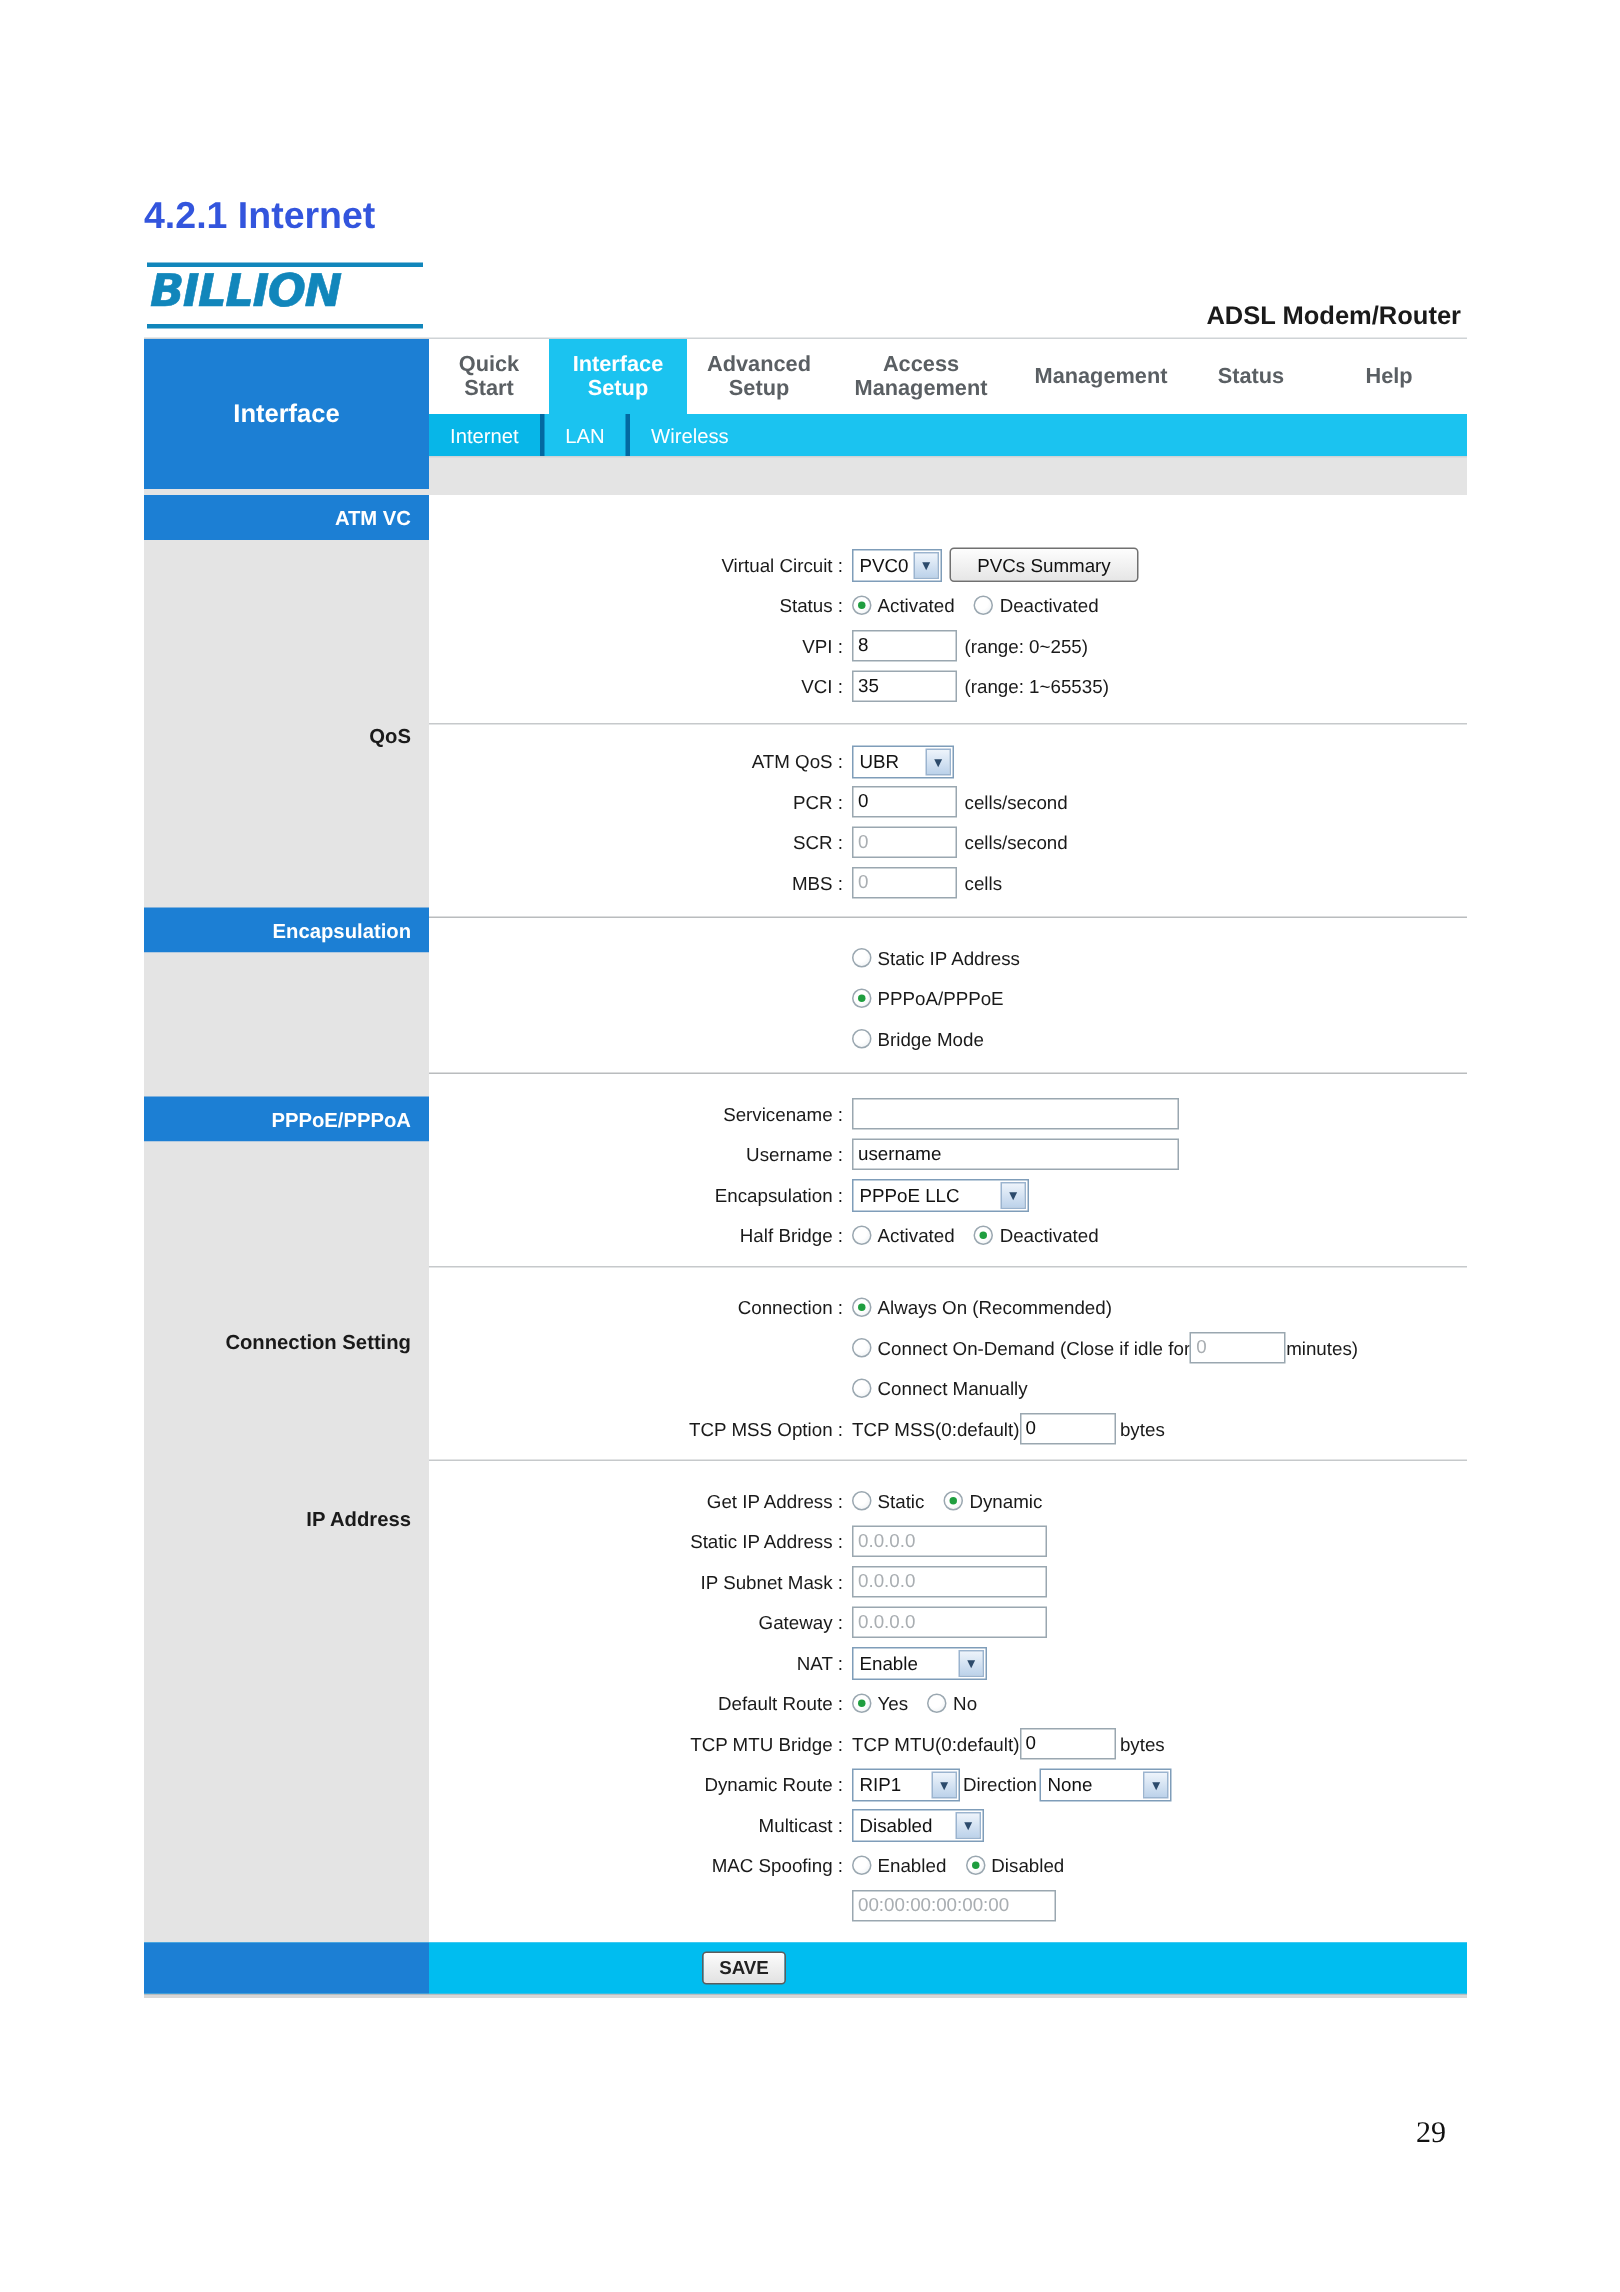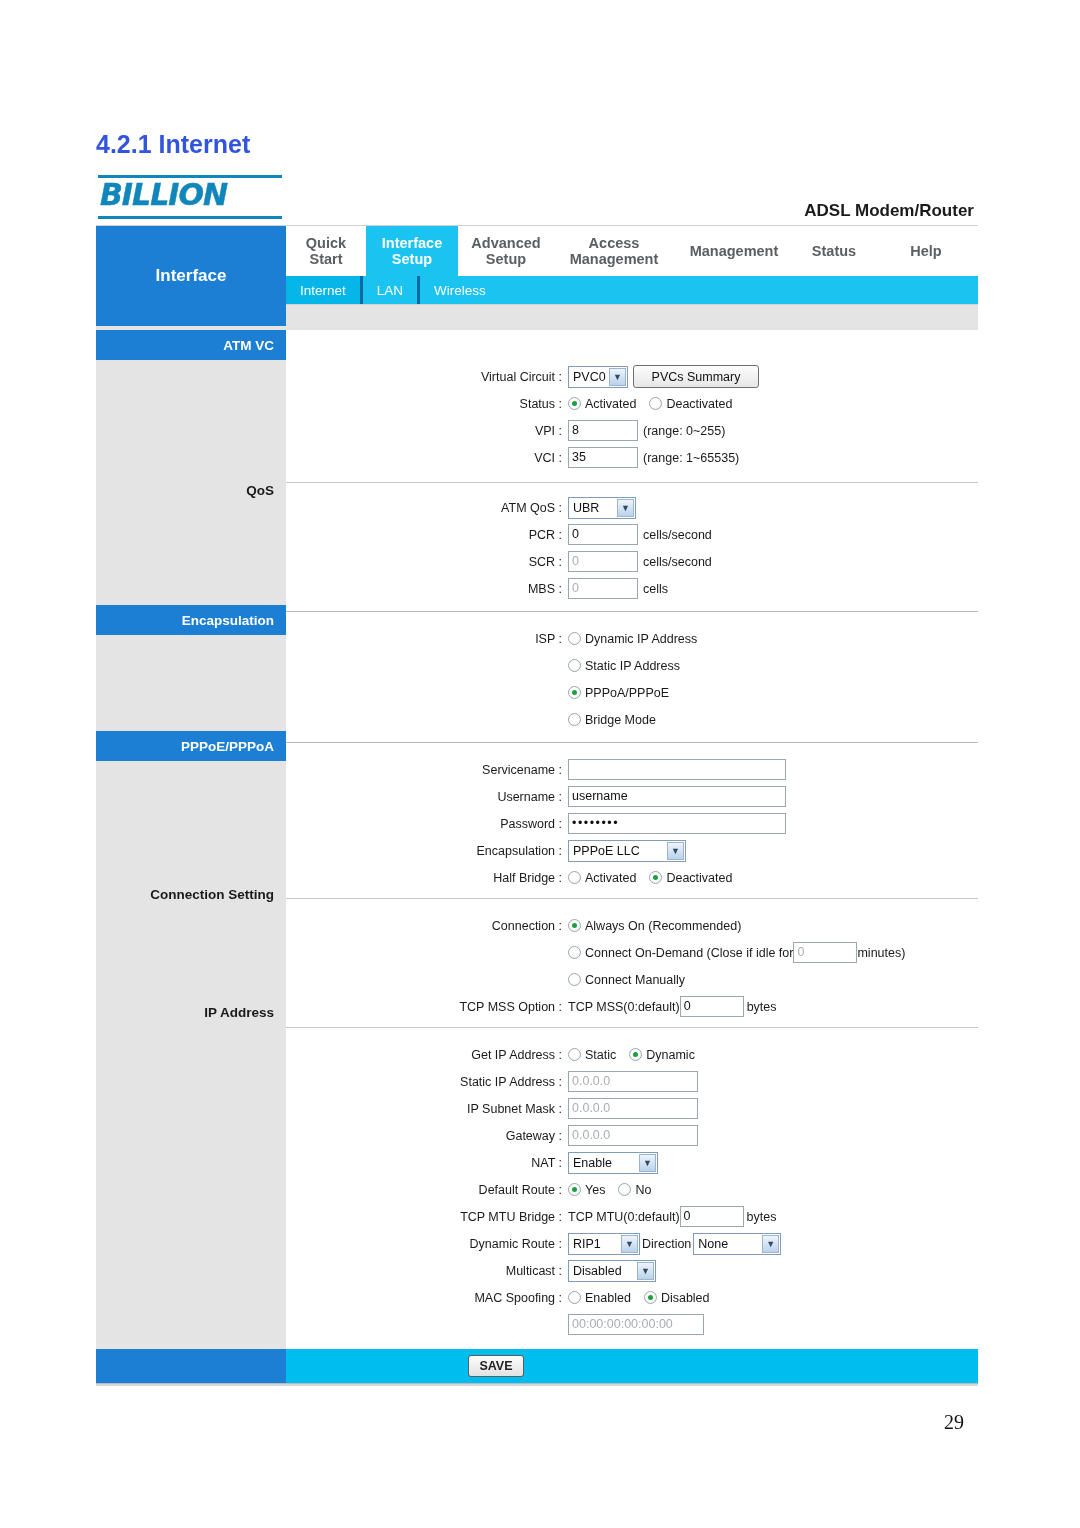--- a/index.html
+++ b/index.html
@@ -508,29 +508,20 @@
                 <span class="unit">cells</span>
               </div>
             </div>
           </div>
           <div class="hr"></div>
         </div>
 
         <div class="blk">
           <div class="rows" style="padding-top:14px;padding-bottom:8px;">
             <div class="row">
-              <div class="lbl">ISP :</div>
-              <div class="ctrl">
-                <label class="radio">
-                  <span class="dot"></span>
-                  <span>Dynamic IP Address</span>
-                </label>
-              </div>
-            </div>
-            <div class="row">
               <div class="lbl"></div>
               <div class="ctrl">
                 <label class="radio">
                   <span class="dot"></span>
                   <span>Static IP Address</span>
                 </label>
               </div>
             </div>
             <div class="row">
               <div class="lbl"></div>
@@ -559,26 +550,20 @@
             <div class="row">
               <div class="lbl">Servicename :</div>
               <div class="ctrl">
                 <div class="tbox w218"></div>
               </div>
             </div>
             <div class="row">
               <div class="lbl">Username :</div>
               <div class="ctrl">
                 <div class="tbox w218">username</div>
-              </div>
-            </div>
-            <div class="row">
-              <div class="lbl">Password :</div>
-              <div class="ctrl">
-                <div class="tbox w218" style="letter-spacing:1.5px;">••••••••</div>
               </div>
             </div>
             <div class="row">
               <div class="lbl">Encapsulation :</div>
               <div class="ctrl">
                 <div class="sel s118">
                   <span>PPPoE LLC</span>
                   <span class="arrow">▼</span>
                 </div>
               </div>

